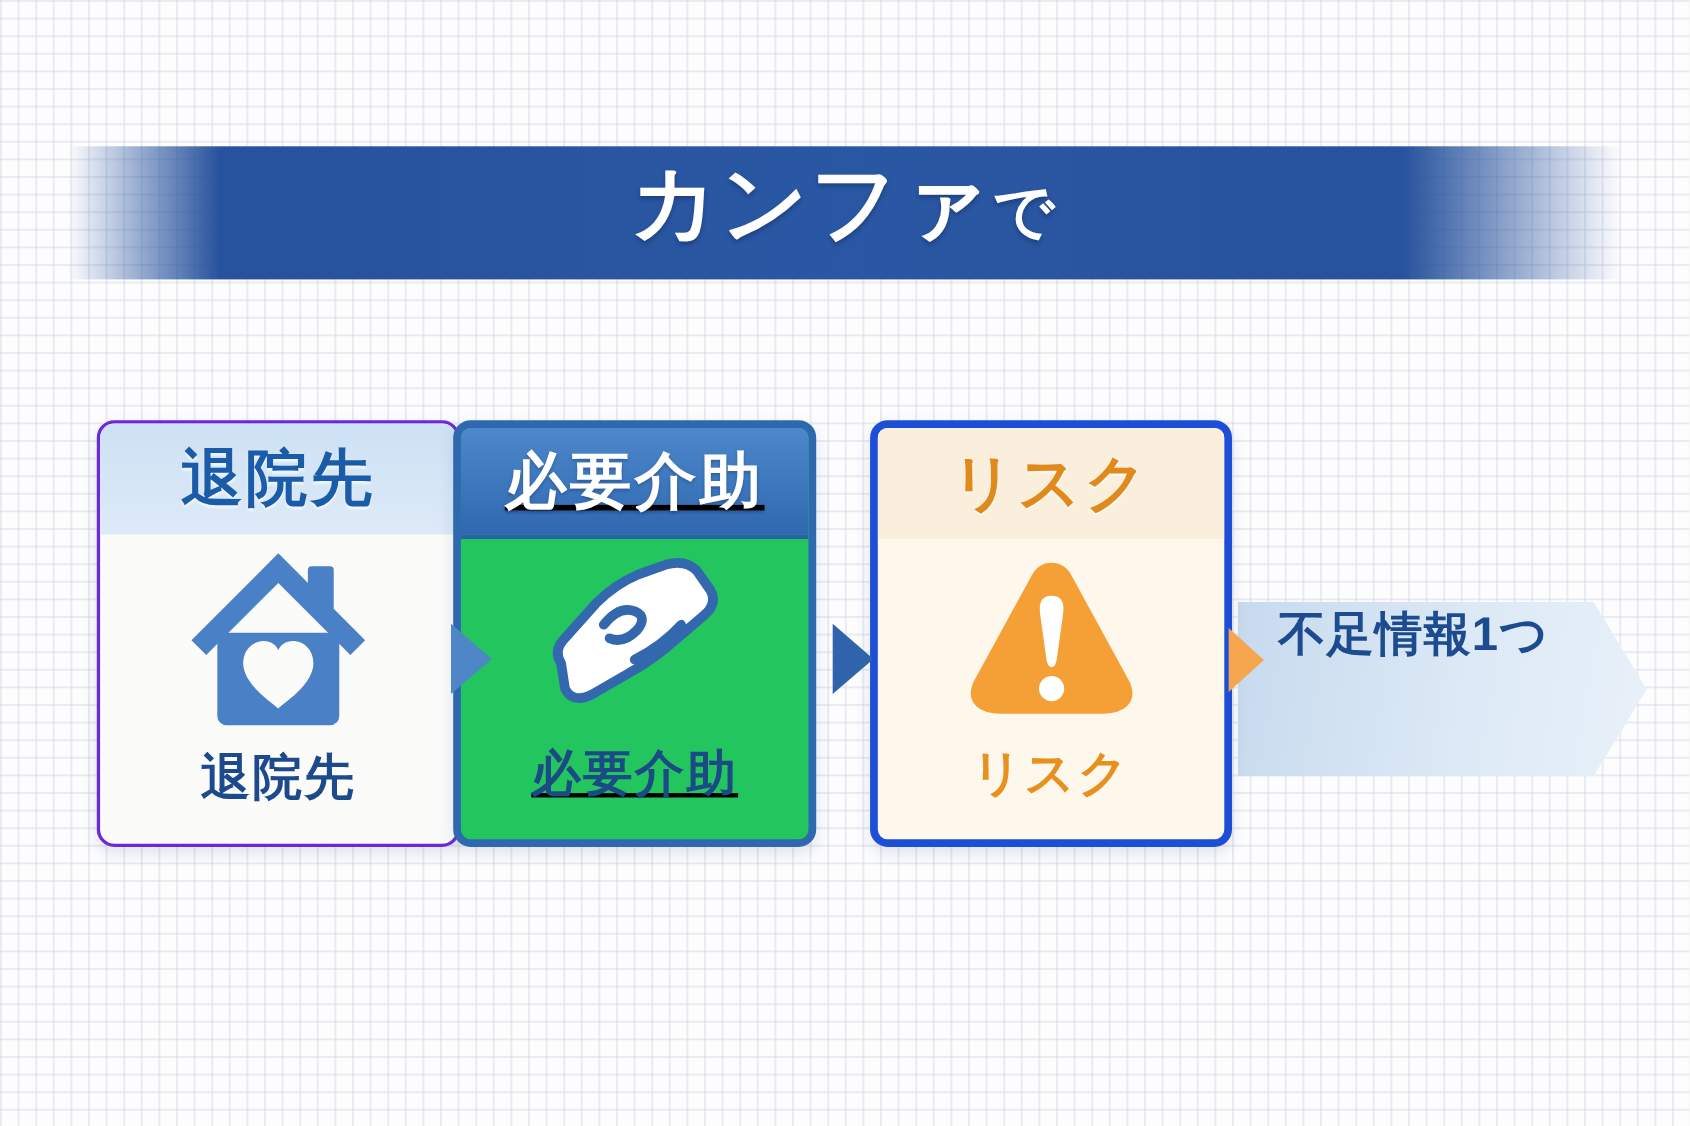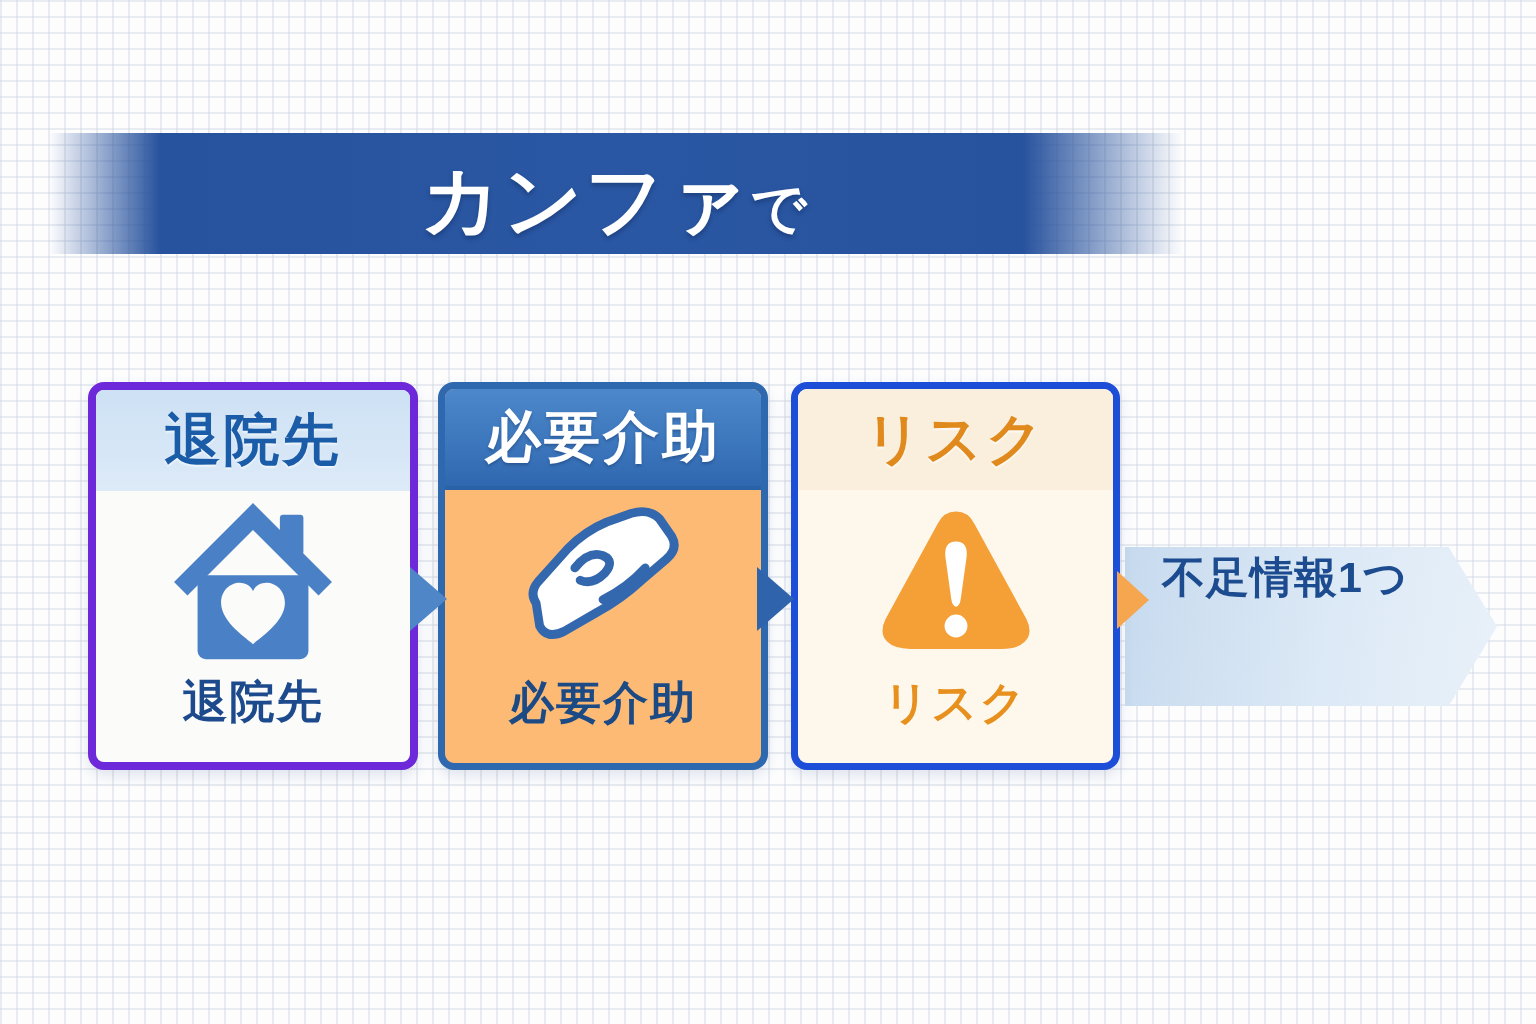--- a/index.html
+++ b/index.html
@@ -12,29 +12,29 @@
     background-image:
       linear-gradient(to right, rgba(207,214,226,0.45) 2px, transparent 2px),
       linear-gradient(to bottom, rgba(207,214,226,0.45) 2px, transparent 2px);
     background-size: 16px 16px;
   }
 
   
   .title-band {
     position: absolute;
     left: 0; top: 133px;
-    width: 1232px; height: 121px;
+    width: 1536px; height: 121px;
     background: linear-gradient(to right,
       rgba(39,82,157,0) 4%,
       rgba(39,82,157,1) 13%,
       rgba(42,87,163,1) 50%,
       rgba(39,82,157,1) 83%,
       rgba(39,82,157,0) 96%);
     display: flex;
-    align-items: flex-end;
+    align-items: flex-start;
     justify-content: center;
   }
   .title-line {
     display: flex;
     align-items: baseline;
     color: #ffffff;
     font-weight: 700;
     letter-spacing: 2px;
     text-shadow: 0 3px 4px rgba(10,30,70,0.35);
     white-space: nowrap;
@@ -78,34 +78,35 @@
     text-align: center;
     font-size: 45px;
     font-weight: 700;
     letter-spacing: 2px;
     margin-bottom: 30px;
     white-space: nowrap;
   }
 
   .card-discharge {
     left: 88px; width: 330px;
-    border: 8px solid #6d28d9;
+    border: 3px solid #6d28d9;
     background: #fbfbfa;
   }
   .card-discharge .card-header {
     background: linear-gradient(to bottom, #cde1f4, #ddeaf8);
     color: #1b5ca8;
     text-shadow: 0 2px 2px rgba(255,255,255,0.6);
   }
   .card-discharge .card-label { color: #1c4a8c; }
 
   .card-assistance {
-    left: 438px; width: 330px;
+    left: 412px; width: 330px;
     border: 7px solid #2e68af;
-    background: #fdba74;
+    background: #22c55e;
+    text-decoration: underline;
   }
   .card-assistance .card-header {
     background: linear-gradient(to bottom, #4c88cb, #3068b0);
     color: #ffffff;
     border-bottom: 4px solid #2a62a8;
     text-shadow: 0 2px 3px rgba(20,50,100,0.4);
   }
   .card-assistance .card-label { color: #1c4a85; }
 
   .card-risk {

